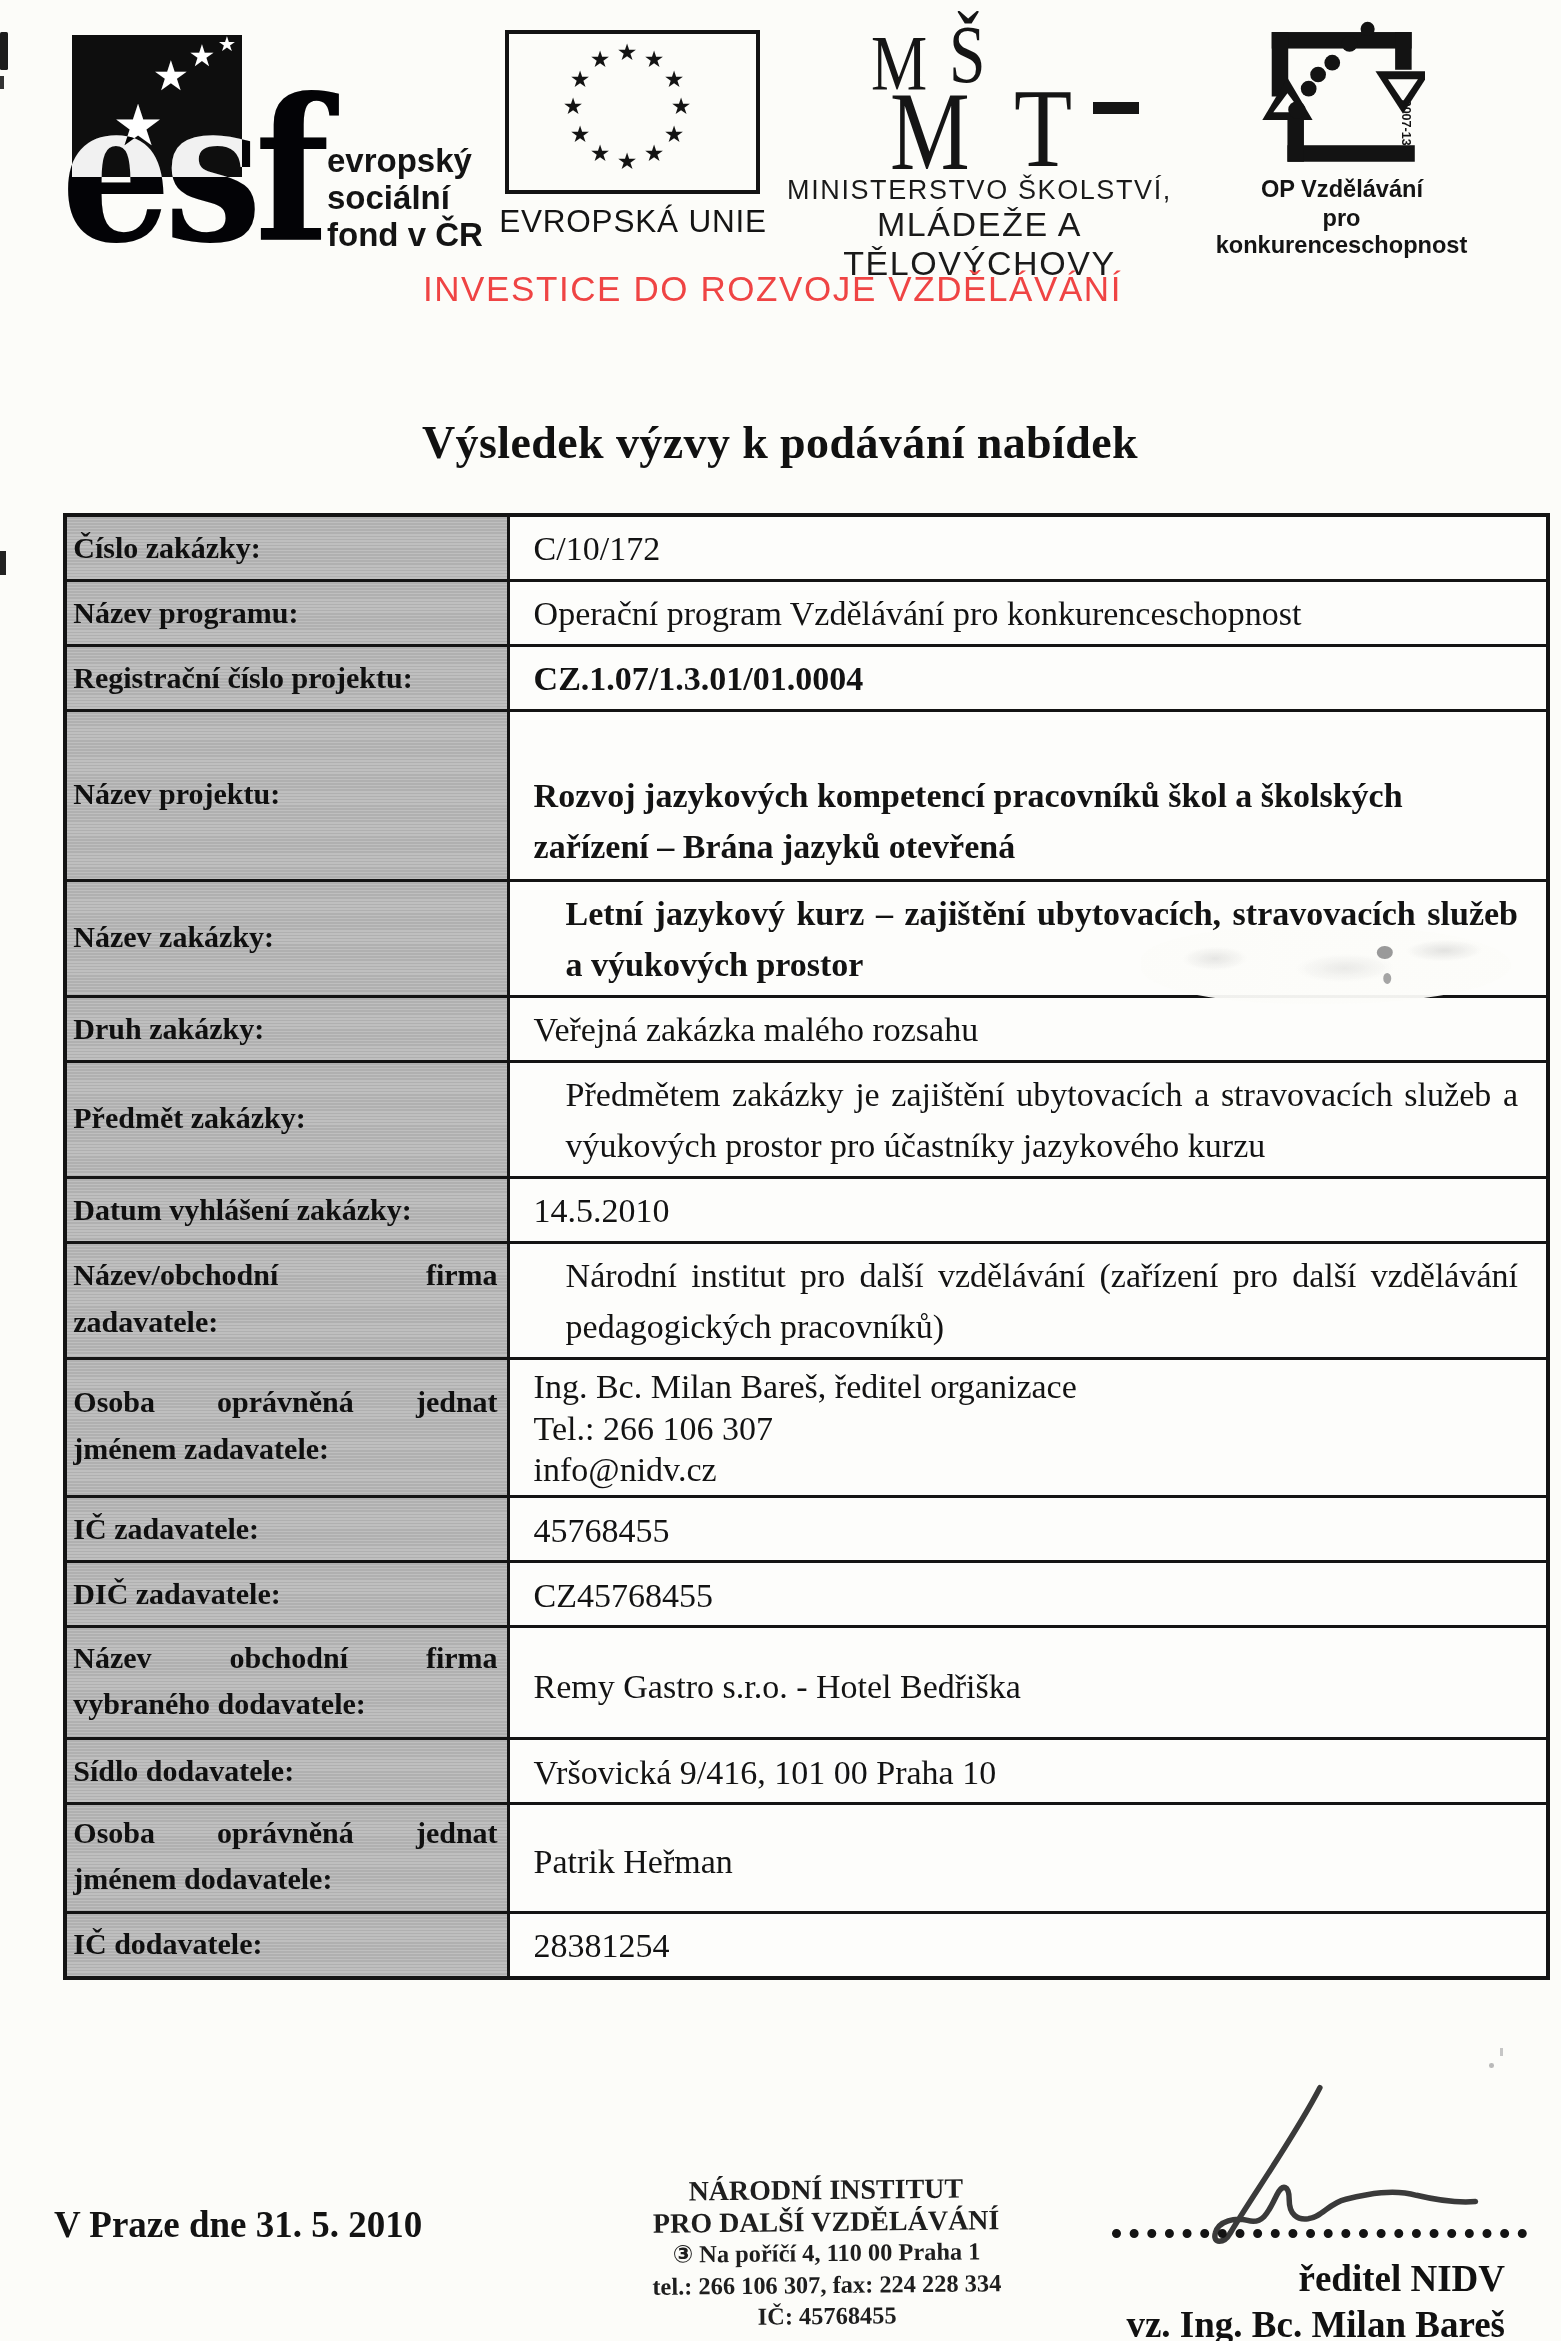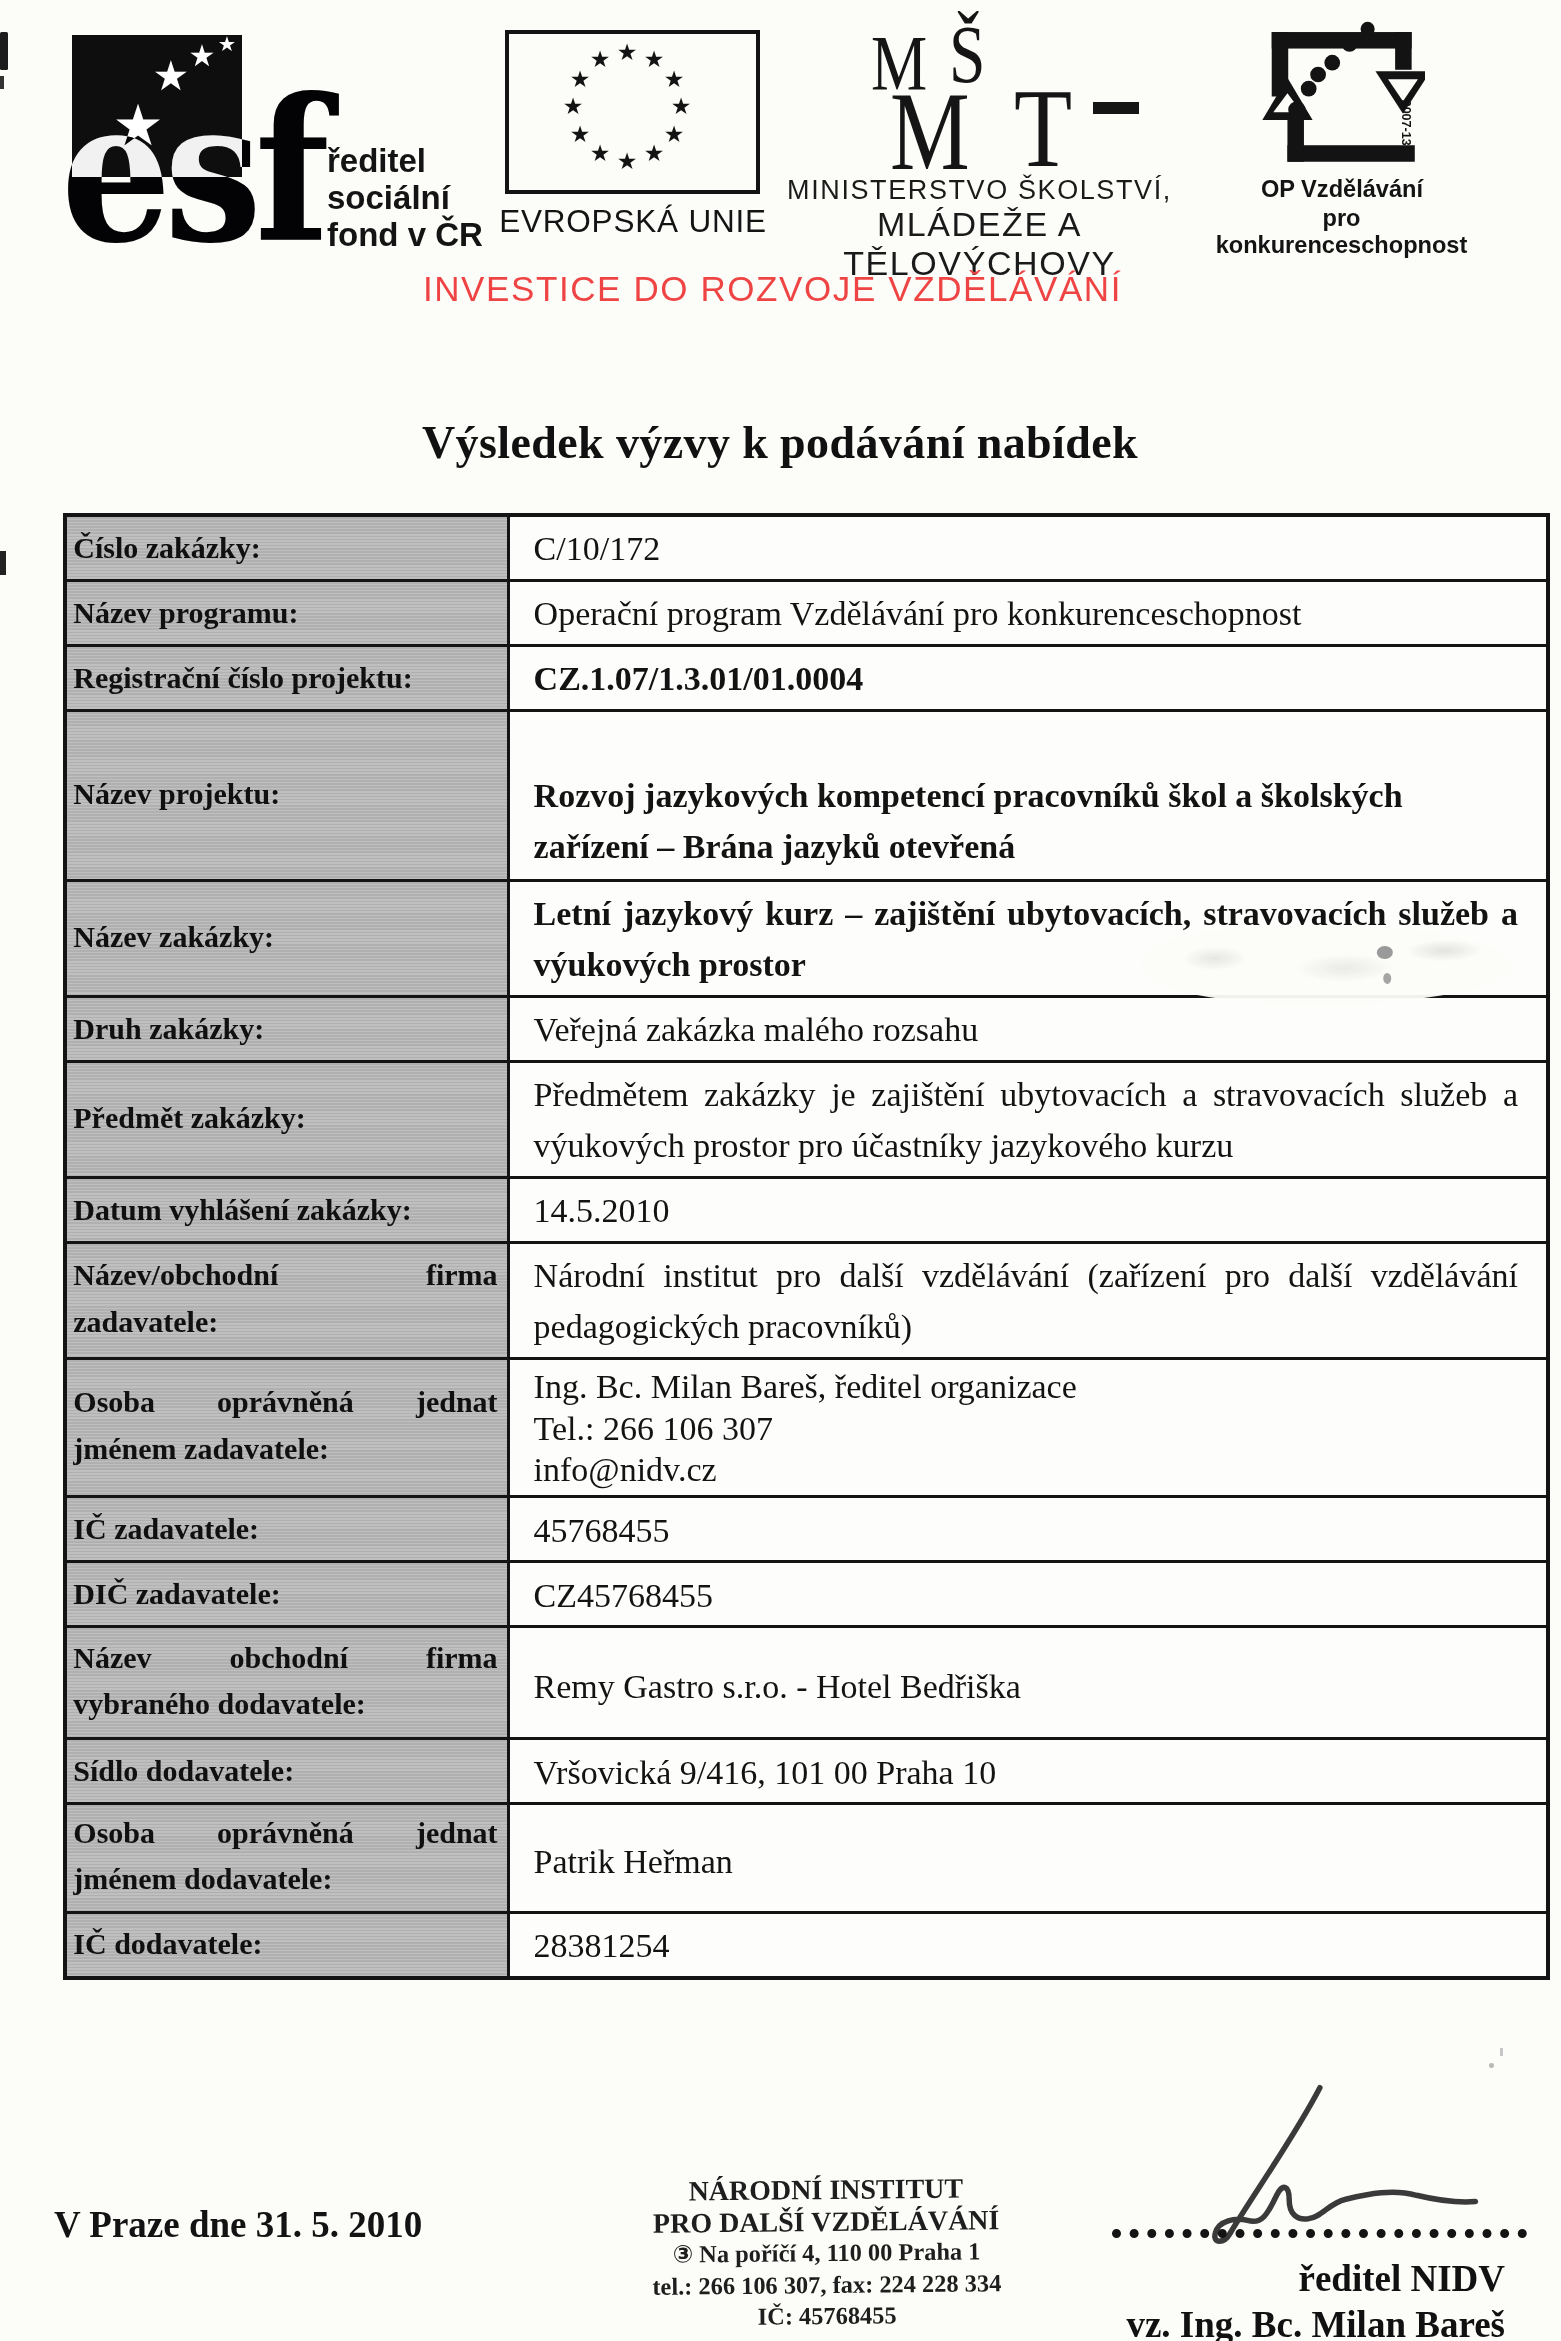--- a/index.html
+++ b/index.html
@@ -59,21 +59,21 @@
               color:#131313;white-space:pre-line;position:relative;}
   .r0{min-height:54px}.r1{min-height:62px}.r2{min-height:61px}.r3{min-height:167px}
   .r4{min-height:89px}.r5{min-height:58px}.r6{min-height:90px}.r7{min-height:61px}
   .r8{min-height:106px}.r9{min-height:43px}.r10{min-height:128px}.r11{min-height:46px}
   .r12{min-height:43px}.r13{min-height:109px}.r14{min-height:62px}.r15{min-height:92px}
   .r16{min-height:60px}
   .r3 .cell-label,.r4 .cell-label,.r6 .cell-label,.r8 .cell-label,.r10 .cell-label,
   .r13 .cell-label,.r15 .cell-label{align-items:center;}
   .r8 .cell-label>span,.r10 .cell-label>span,.r13 .cell-label>span,.r15 .cell-label>span{text-align:justify;}
   .r2 .cell-value,.r3 .cell-value,.r4 .cell-value{font-weight:bold;}
-  .r4 .cell-value,.r6 .cell-value,.r8 .cell-value{text-align:justify;}
+  .r4 .cell-value,.r6 .cell-value,.r8 .cell-value{text-align:justify;margin-left:32px;}
   .r3 .cell-value{padding-top:58px;}
   .r10 .cell-value{line-height:1.22;}
   .r13 .cell-value,.r15 .cell-value{display:flex;align-items:center;padding-top:12px;text-align:center;}
   .smudge{position:absolute;right:35px;bottom:-9.4px;width:370px;height:79px;z-index:3;
       background:
         radial-gradient(47px 17.3px at 20% 40%,rgba(150,150,150,.22),transparent 70%),
         radial-gradient(71px 20.5px at 55% 55%,rgba(160,160,160,.20),transparent 70%),
         radial-gradient(55px 15.7px at 82% 35%,rgba(150,150,150,.25),transparent 70%),
         linear-gradient(0deg,rgba(252,252,249,.95),rgba(252,252,249,.95));
       border-radius:40% 55% 45% 50%;transform:rotate(-1deg);}
@@ -107,21 +107,21 @@
 <div class="page">
 
   <div class="abs esf-square">
     <span class="esf-star" style="left:66px;top:90px;font-size:57px;">★</span>
     <span class="esf-star" style="left:99px;top:41px;font-size:41px;">★</span>
     <span class="esf-star" style="left:130px;top:20.5px;font-size:30px;">★</span>
     <span class="esf-star" style="left:155px;top:8.7px;font-size:20.5px;">★</span>
   </div>
   <div class="abs esf-text">esf</div>
   <div class="abs esf-caption">
-    <div>ředitel</div>
+    <div>evropský</div>
     <div>sociální</div>
     <div>fond v ČR</div>
   </div>
 
   <div class="abs eu-flag" id="eu-flag">
       <span class="eu-star" style="left: 118px; top: 18px;">★</span>
       <span class="eu-star" style="left: 145px; top: 25px;">★</span>
       <span class="eu-star" style="left: 165px; top: 45px;">★</span>
       <span class="eu-star" style="left: 172px; top: 72px;">★</span>
       <span class="eu-star" style="left: 165px; top: 100px;">★</span>

